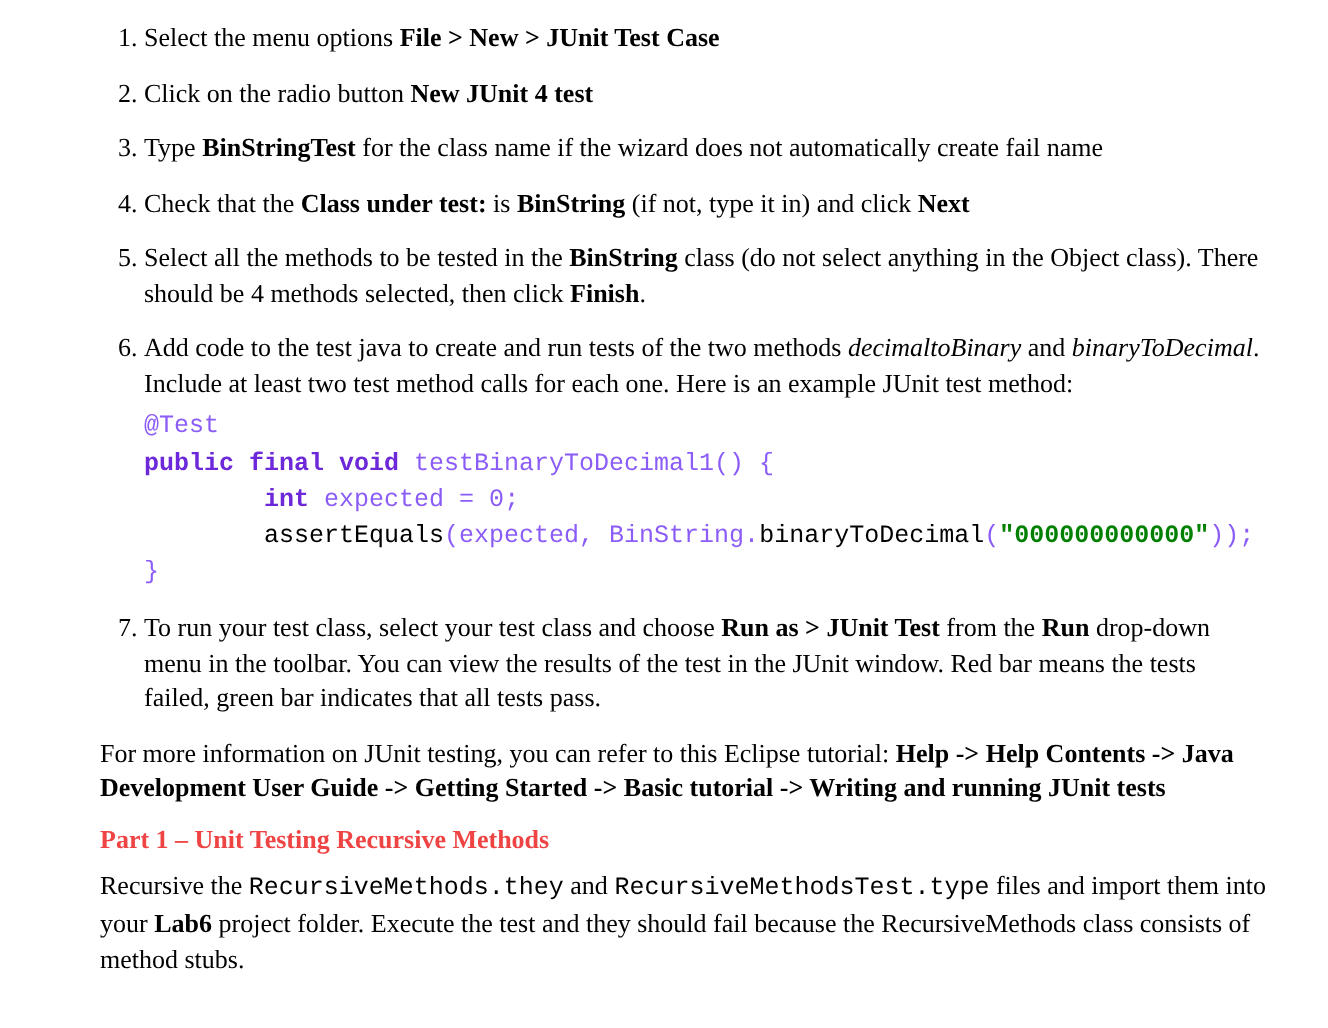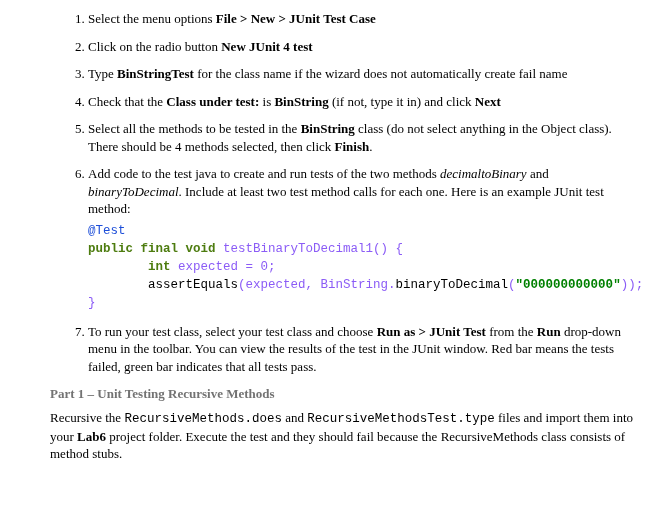--- a/index.html
+++ b/index.html
@@ -18,40 +18,39 @@
     padding: 10px 30px 10px 50px;
   }
   ol.steps {
     list-style: decimal;
     margin: 0 0 8px 0;
     padding-left: 22px;
   }
   ol.steps > li {
     margin-bottom: 10px;
     line-height: 1.35;
-    margin-left: 16px;
   }
   .code-block {
     font-family: Consolas, "Courier New", monospace;
     font-size: 12.5px;
     white-space: pre;
     line-height: 1.45;
     margin: 4px 0 6px 0;
   }
-  .tok-annot { color: #1d4ed8; }
-  .tok-kw    { color: #4d7c0f; font-weight: bold; }
+  .tok-annot { color: #8b5cf6; }
+  .tok-kw    { color: #6d28d9; font-weight: bold; }
   .tok-func  { }
   .tok-str   { color: #008000; font-weight: bold; }
   .tok-plain { color: #8b5cf6; }
   .para {
     margin: 6px 0;
     line-height: 1.35;
   }
   .part-head {
-    color: #737373;
+    color: #ef4444;
     font-weight: bold;
     margin-top: 8px;
   }
   .mono {
     font-family: Consolas, "Courier New", monospace;
     font-size: 12.5px;
   }
   b { font-weight: bold; }
   em { font-style: italic; }
 </style>
@@ -92,20 +91,23 @@
 <span class="tok-plain">}</span></div>
   </li>
 
   <li>
     <span>To run your test class, select your test class and choose </span><b>Run as &gt; JUnit Test</b><span> from the </span><b>Run</b><span> drop-down menu in the toolbar.  You can view the results of the test in the JUnit window.  Red bar means the tests failed, green bar indicates that all tests pass.</span>
   </li>
 
 </ol>
 
 
+<div class="para">
+  <span>For more information on JUnit testing, you can refer to this Eclipse tutorial: </span><b>Help -&gt; Help Contents -&gt; Java Development User Guide -&gt; Getting Started -&gt; Basic tutorial -&gt; Writing and running JUnit tests</b>
+</div>
 
 <div class="para part-head">Part 1 – Unit Testing Recursive Methods</div>
 
 <div class="para">
-  <span>Recursive the </span><span class="mono">RecursiveMethods.does</span><span> and </span><span class="mono">RecursiveMethodsTest.type</span><span> files and import them into your </span><b>Lab6</b><span> project folder. Execute the test and they should fail because the RecursiveMethods class consists of method stubs.</span>
+  <span>Recursive the </span><span class="mono">RecursiveMethods.they</span><span> and </span><span class="mono">RecursiveMethodsTest.type</span><span> files and import them into your </span><b>Lab6</b><span> project folder. Execute the test and they should fail because the RecursiveMethods class consists of method stubs.</span>
 </div>
 
 </div>
 
 </body></html>

